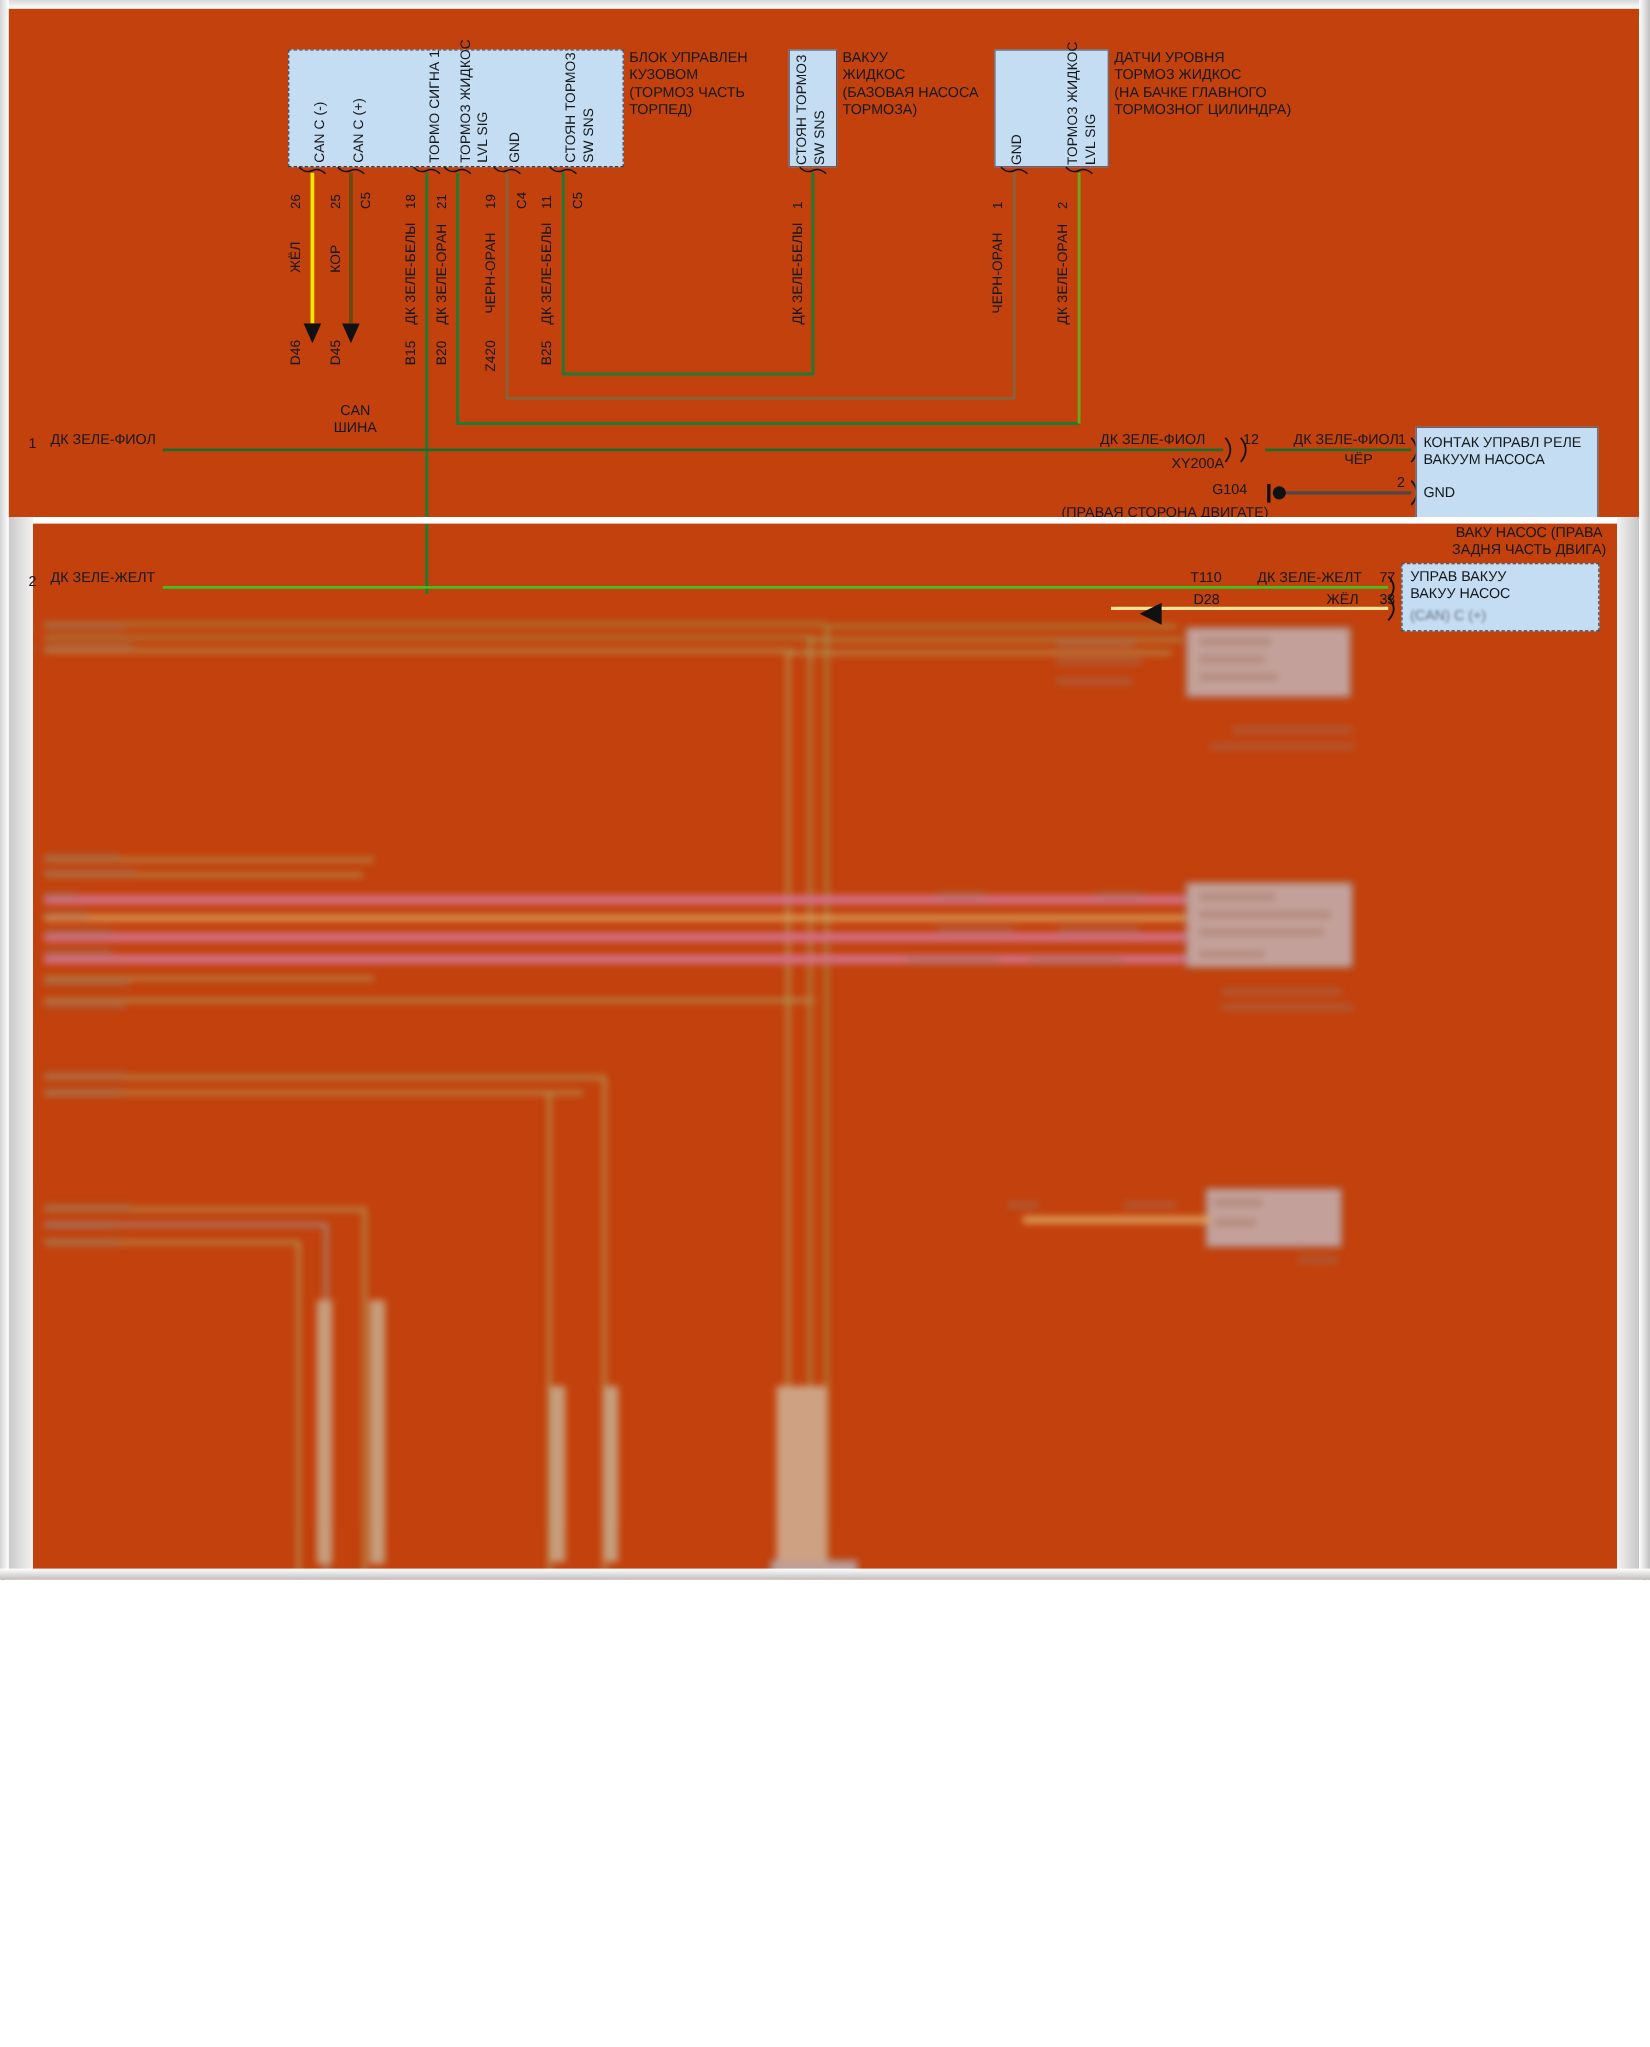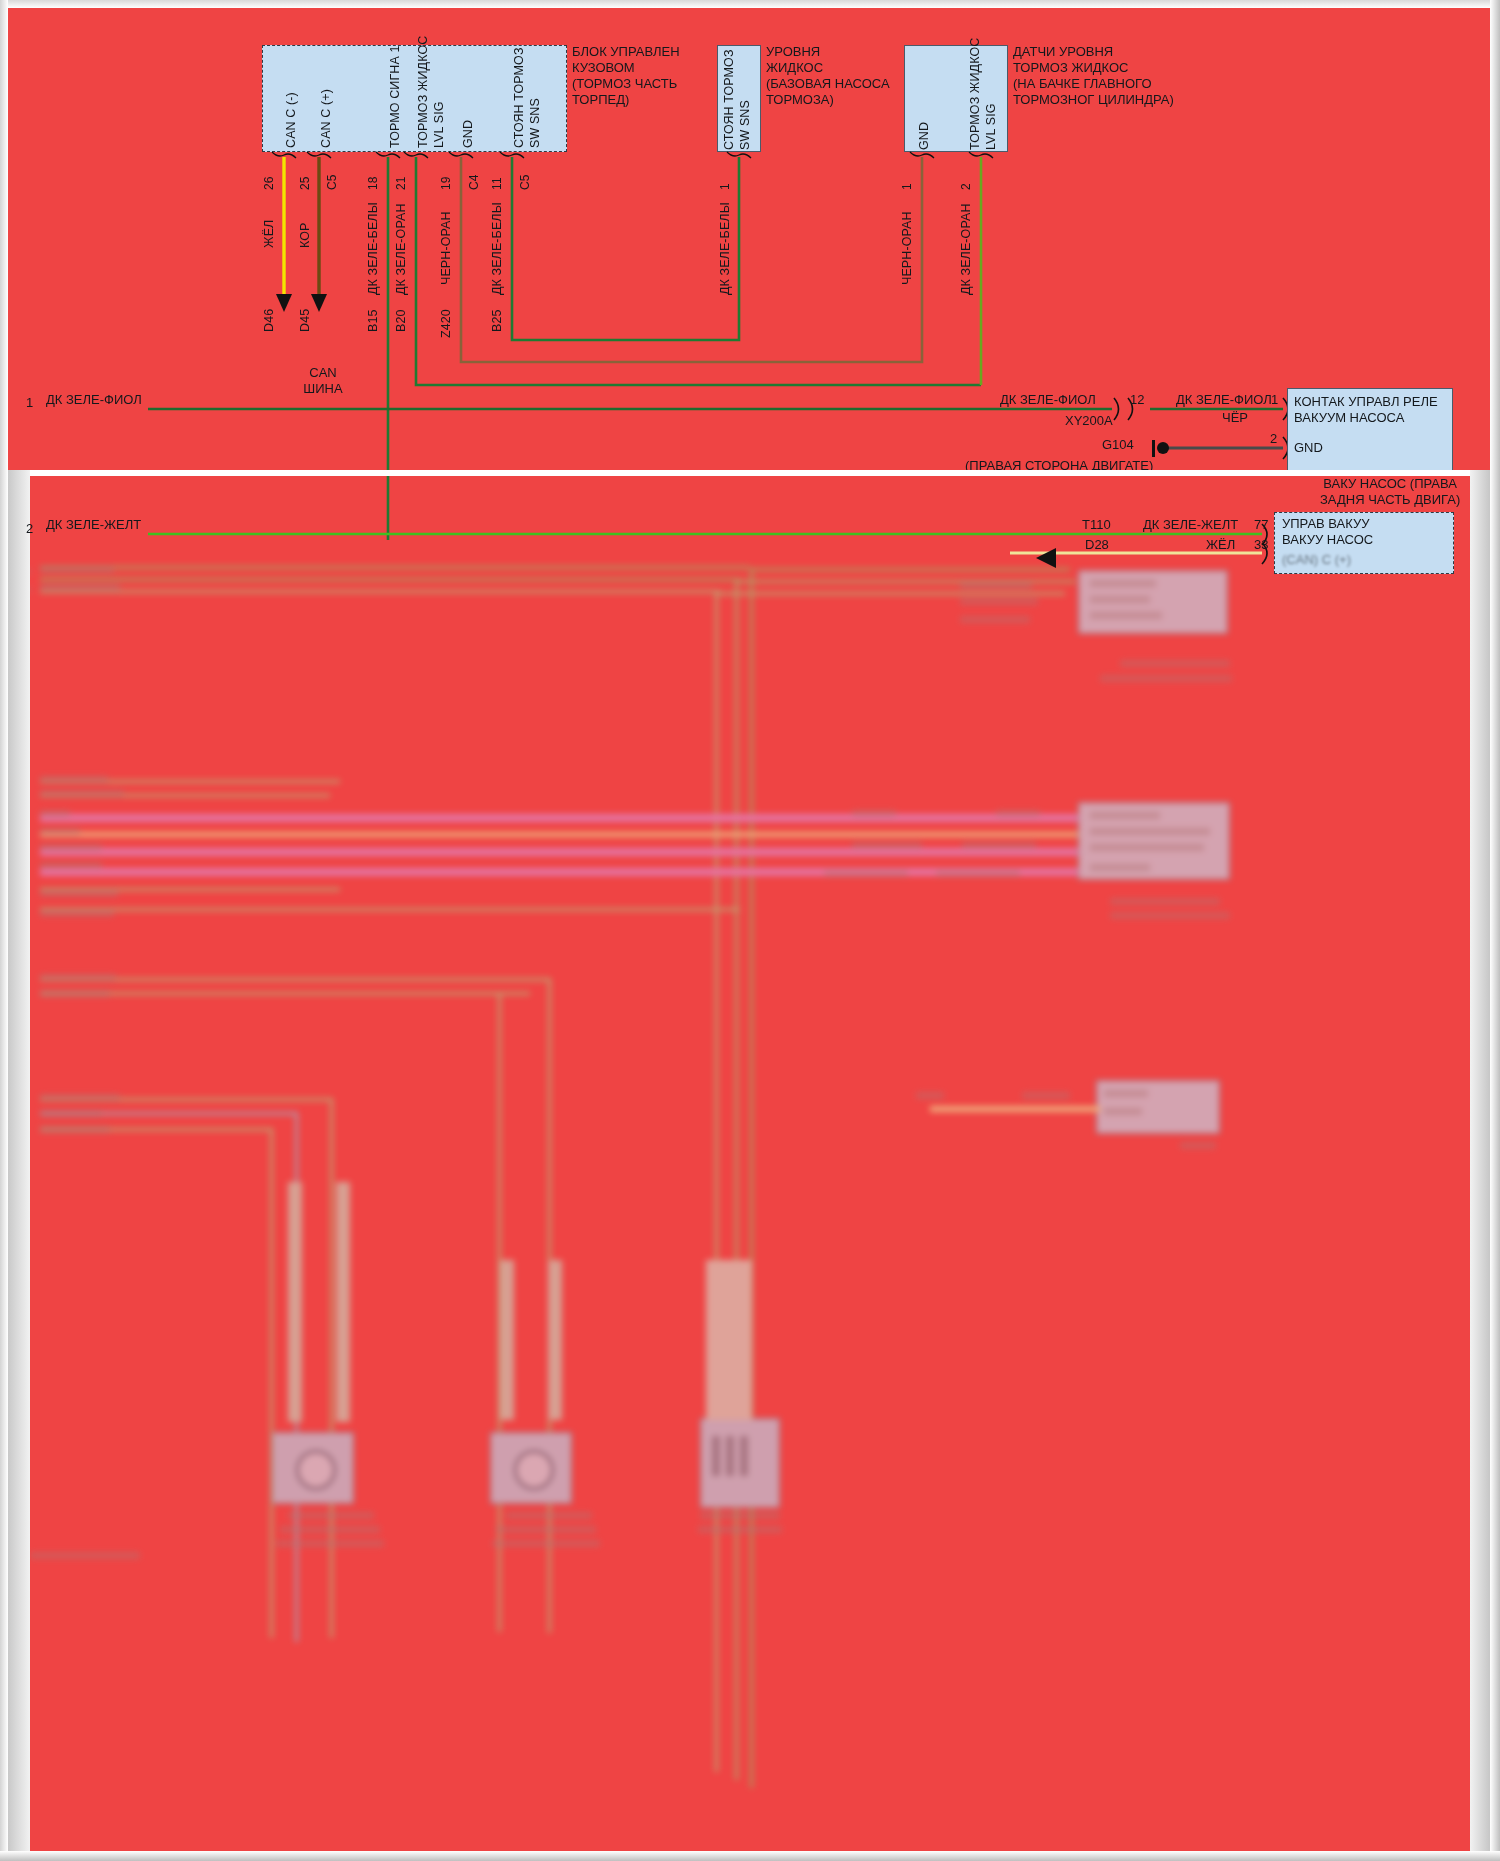--- a/index.html
+++ b/index.html
@@ -1,17 +1,17 @@
 <!DOCTYPE html>
 <html><head>
 <meta charset="utf-8">
 <style>
   html,body{margin:0;padding:0;background:#ffffff;}
   body{font-family:"Liberation Sans", sans-serif;}
-  #page{position:relative;width:1500px;height:1861px;background:#ef4444;overflow:hidden;}
+  #page{position:relative;width:1500px;height:1436px;background:#c2410c;overflow:hidden;}
   
   .frame{position:absolute;left:2px;top:2px;width:1494px;height:1855px;border:2px solid #2b2b2b;box-sizing:border-box;}
   .sheet-shadow{position:absolute;left:0;top:0;width:1500px;height:8px;background:linear-gradient(#d9d9d9,#ffffff);}
   .sheet-shadow-l{position:absolute;left:0;top:0;width:8px;height:1861px;background:linear-gradient(90deg,#d4d4d4,#ffffff);}
   .sheet-shadow-r{position:absolute;right:0;top:0;width:10px;height:1861px;background:linear-gradient(270deg,#bfbfbf,#ffffff);}
   .sheet-shadow-b{position:absolute;left:0;bottom:0;width:1500px;height:10px;background:linear-gradient(0deg,#bfbfbf,#ffffff);}
 
   
   .box{position:absolute;background:#c5ddf2;border:1.5px solid #4a5a6a;box-sizing:border-box;}
   .box.dashed{border:1.8px dashed #2f3a45;background:#c5ddf2;}
@@ -151,21 +151,21 @@
   <div class="vtxt" style="left:319px;top:62px;height:86px;"><span>CAN C (+)</span></div>
   <div class="vtxt" style="left:388px;top:48px;height:100px;"><span>ТОРМО СИГНА 1</span></div>
   <div class="vtxt" style="left:416px;top:36px;height:112px;"><span>ТОРМОЗ ЖИДКОС</span></div>
   <div class="vtxt" style="left:432px;top:86px;height:62px;"><span>LVL SIG</span></div>
   <div class="vtxt" style="left:461px;top:94px;height:54px;"><span>GND</span></div>
   <div class="vtxt" style="left:512px;top:40px;height:108px;"><span>СТОЯН ТОРМОЗ</span></div>
   <div class="vtxt" style="left:528px;top:94px;height:54px;"><span>SW SNS</span></div>
 
   <div class="box" style="left:717px;top:45px;width:44px;height:107px;"></div>
   <div class="htxt" style="left:766px;top:44px;">
-    <div>УРОВНЯ</div>
+    <div>ВАКУУ</div>
     <div>ЖИДКОС</div>
     <div>(БАЗОВАЯ НАСОСА</div>
     <div>ТОРМОЗА)</div>
   </div>
   <div class="vtxt" style="left:722px;top:40px;height:110px;"><span>СТОЯН ТОРМОЗ</span></div>
   <div class="vtxt" style="left:738px;top:94px;height:56px;"><span>SW SNS</span></div>
 
   <div class="box" style="left:904px;top:45px;width:104px;height:107px;"></div>
   <div class="htxt" style="left:1013px;top:44px;">
     <div>ДАТЧИ УРОВНЯ</div>

